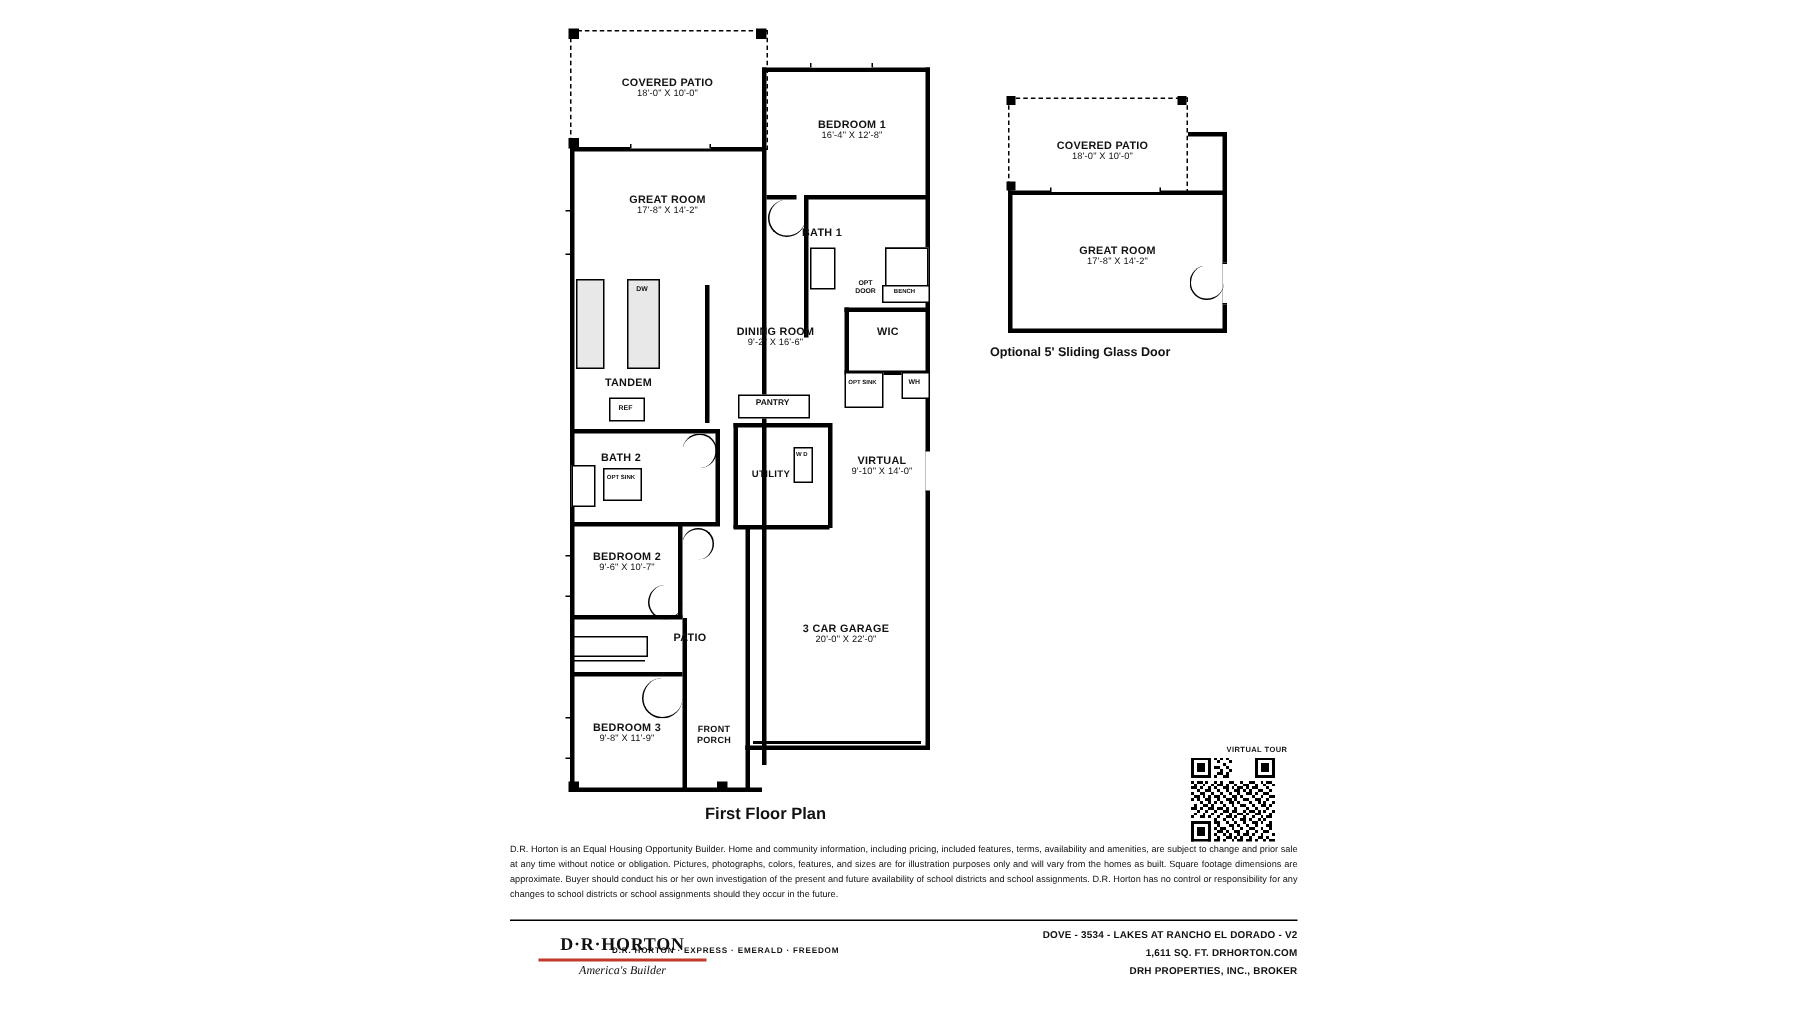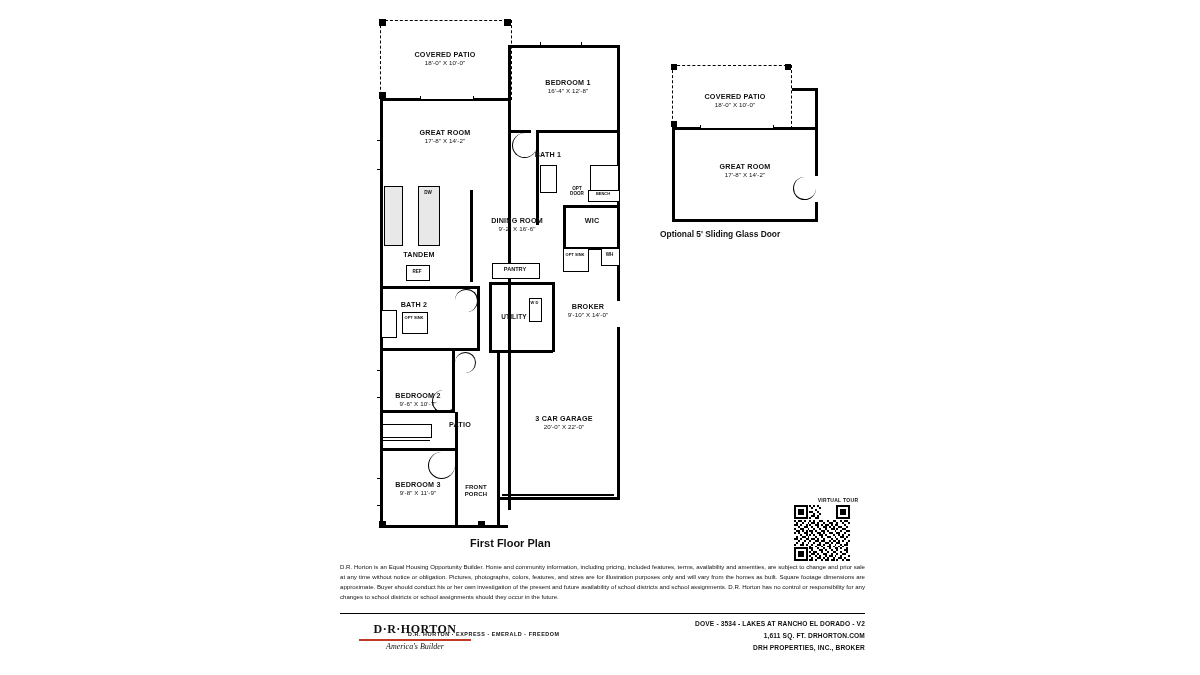--- a/index.html
+++ b/index.html
@@ -129,21 +129,21 @@
       <span>REF</span>
     </div>
 
     <div class="box" style="left:492px;top:263px;width:46px;height:14px;"></div>
     <div class="tiny" style="left:492px;top:266px;width:46px;font-size:5.6px;">
       <span>PANTRY</span>
     </div>
 
     <div class="wall" style="left:552px;top:282px;width:3px;height:70px;"></div>
     <div class="room" style="left:558px;top:302px;width:60px;">
-      <div class="nm">BROKER</div>
+      <div class="nm">VIRTUAL</div>
       <div class="dm">9'-10" X 14'-0"</div>
     </div>
 
     <div class="box" style="left:601px;top:248px;width:17px;height:16px;"></div>
     <div class="tiny" style="left:601px;top:252px;width:17px;">
       <span>WH</span>
     </div>
     <div class="box" style="left:563px;top:248px;width:24px;height:22px;"></div>
     <div class="tiny" style="left:563px;top:253px;width:24px;font-size:4px;">
       <span>OPT SINK</span>
@@ -168,21 +168,21 @@
     </div>
     <div class="box" style="left:402px;top:312px;width:24px;height:20px;"></div>
     <div class="tiny" style="left:402px;top:316px;width:24px;font-size:4px;">
       <span>OPT SINK</span>
     </div>
     <div class="box" style="left:381px;top:310px;width:14px;height:26px;"></div>
     <div class="arc" style="left:455px;top:289px;width:22px;height:22px;border-bottom:none;border-left:none;"></div>
 
     <div class="wall" style="left:452px;top:350px;width:3px;height:62px;"></div>
     <div class="wall" style="left:380px;top:410px;width:75px;height:3px;"></div>
-    <div class="room" style="left:385px;top:366px;width:66px;margin-top:25px;">
+    <div class="room" style="left:385px;top:366px;width:66px;">
       <div class="nm">BEDROOM 2</div>
       <div class="dm">9'-6" X 10'-7"</div>
     </div>
     <div class="arc" style="left:432px;top:390px;width:22px;height:22px;border-top:none;border-right:none;"></div>
     <div class="arc" style="left:455px;top:352px;width:20px;height:20px;border-bottom:none;border-left:none;"></div>
 
     <div class="wall" style="left:455px;top:412px;width:3px;height:50px;"></div>
     <div class="room" style="left:437px;top:420px;width:46px;">
       <div class="nm">PATIO</div>
     </div>

